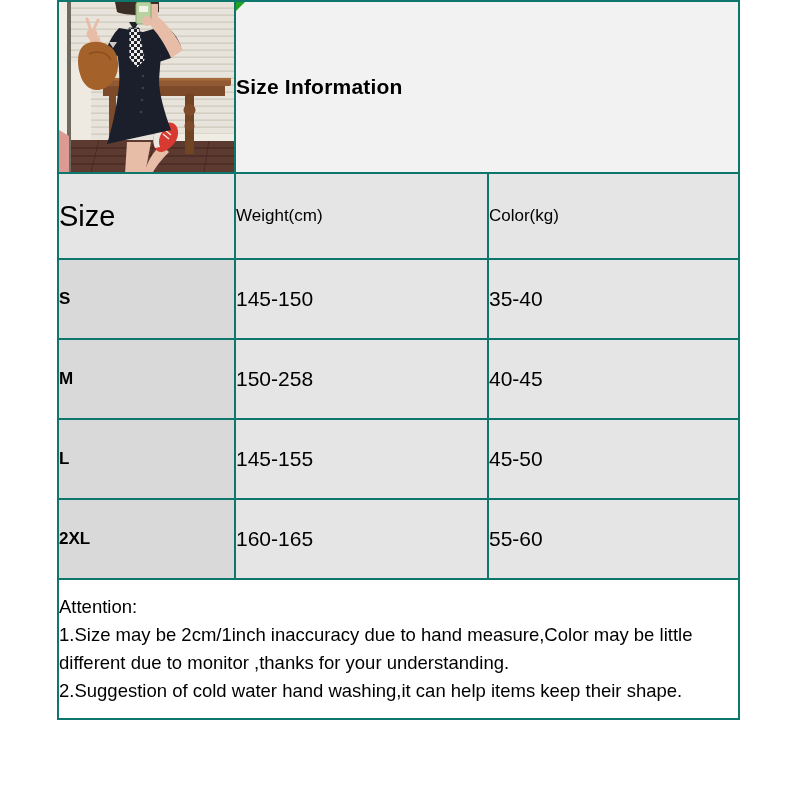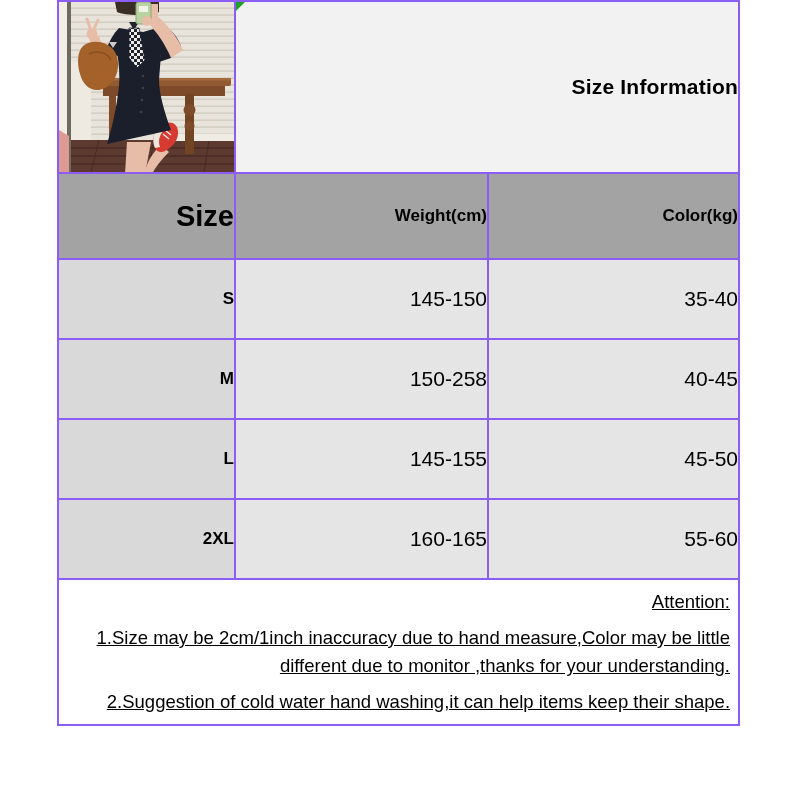--- a/index.html
+++ b/index.html
@@ -7,53 +7,53 @@
     width:800px; height:800px; position:relative;
     background:#ffffff;
     font-family:"Liberation Sans", sans-serif;
     color:#000;
   }
   .size-sheet {
     position:absolute; left:57px; top:0;
     width:681px; border-collapse:collapse; table-layout:fixed;
   }
   .size-sheet td, .size-sheet th {
-    border:2px solid #8b5cf6; padding:0;
-    text-align:right; vertical-align:middle;
+    border:2px solid #0f766e; padding:0;
+    text-align:left; vertical-align:middle;
   }
   col.c-size   { width:177px; }
   col.c-height { width:253px; }
   col.c-weight { width:251px; }
 
   .photo-cell { height:170px; padding:0; background:#e8e4db; overflow:hidden; }
   .photo-cell svg { display:block; width:100%; height:170px; }
 
   .title-cell {
     background:#f2f2f2; position:relative;
     font-size:21px; font-weight:bold; letter-spacing:0.2px;
   }
   .corner-flag {
     position:absolute; top:0; left:0; width:0; height:0;
     border-top:9px solid #21a121; border-right:9px solid transparent;
   }
 
-  .head-row th { background:#a3a3a3; height:84px; font-weight:bold; font-size:17px; }
+  .head-row th { background:#e5e5e5; height:84px; font-weight:normal; font-size:17px; }
   .head-row th.size-head { font-size:29px; }
 
   .data-row { height:80px; }
   .size-name { background:#d9d9d9; font-weight:bold; font-size:17px; }
   .cell-val  { background:#e5e5e5; font-weight:normal; font-size:21px; }
 
   .attention-cell {
     background:#ffffff; height:138px;
     text-align:left; vertical-align:top;
     padding:3px 8px 0 6px;
     font-size:18.5px; font-weight:normal; line-height:1.52;
   }
-  .attention-cell p { margin:8px;text-decoration:underline; }
+  .attention-cell p { margin:0; }
 </style>
 </head>
 <body>
 
 <table class="size-sheet">
   <colgroup>
     <col class="c-size">
       <col class="c-height">
       <col class="c-weight">
   </colgroup>

